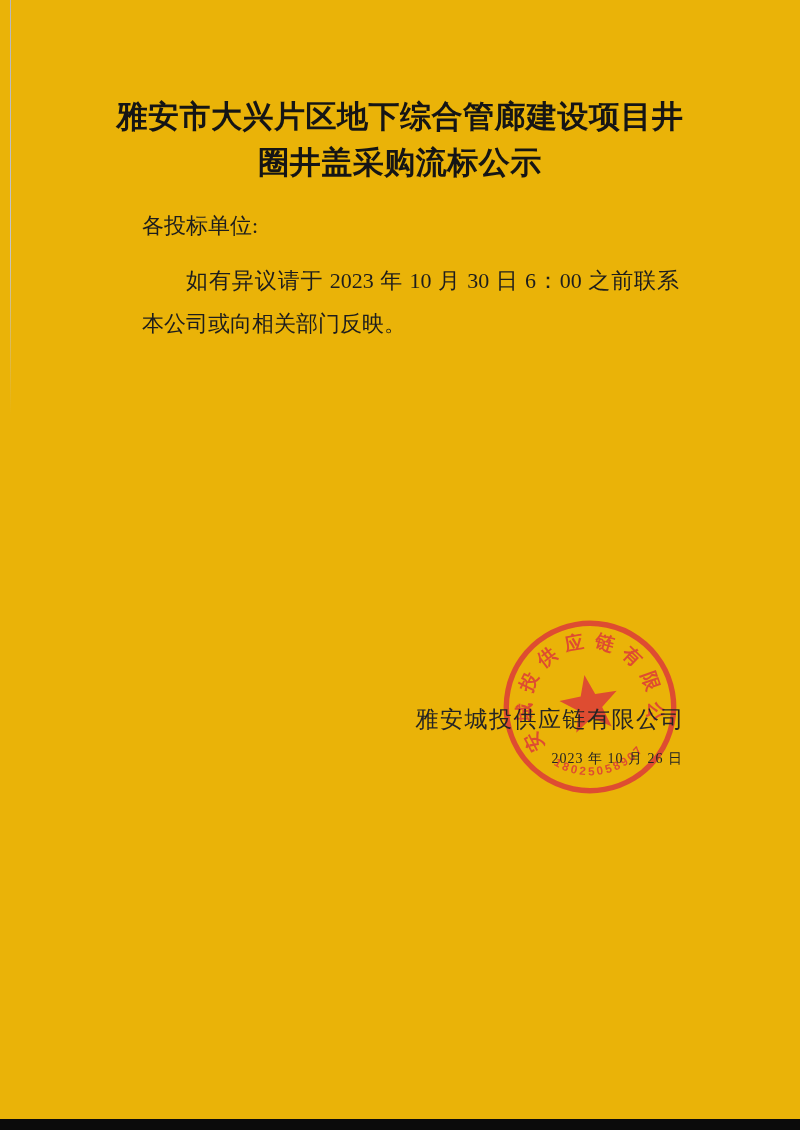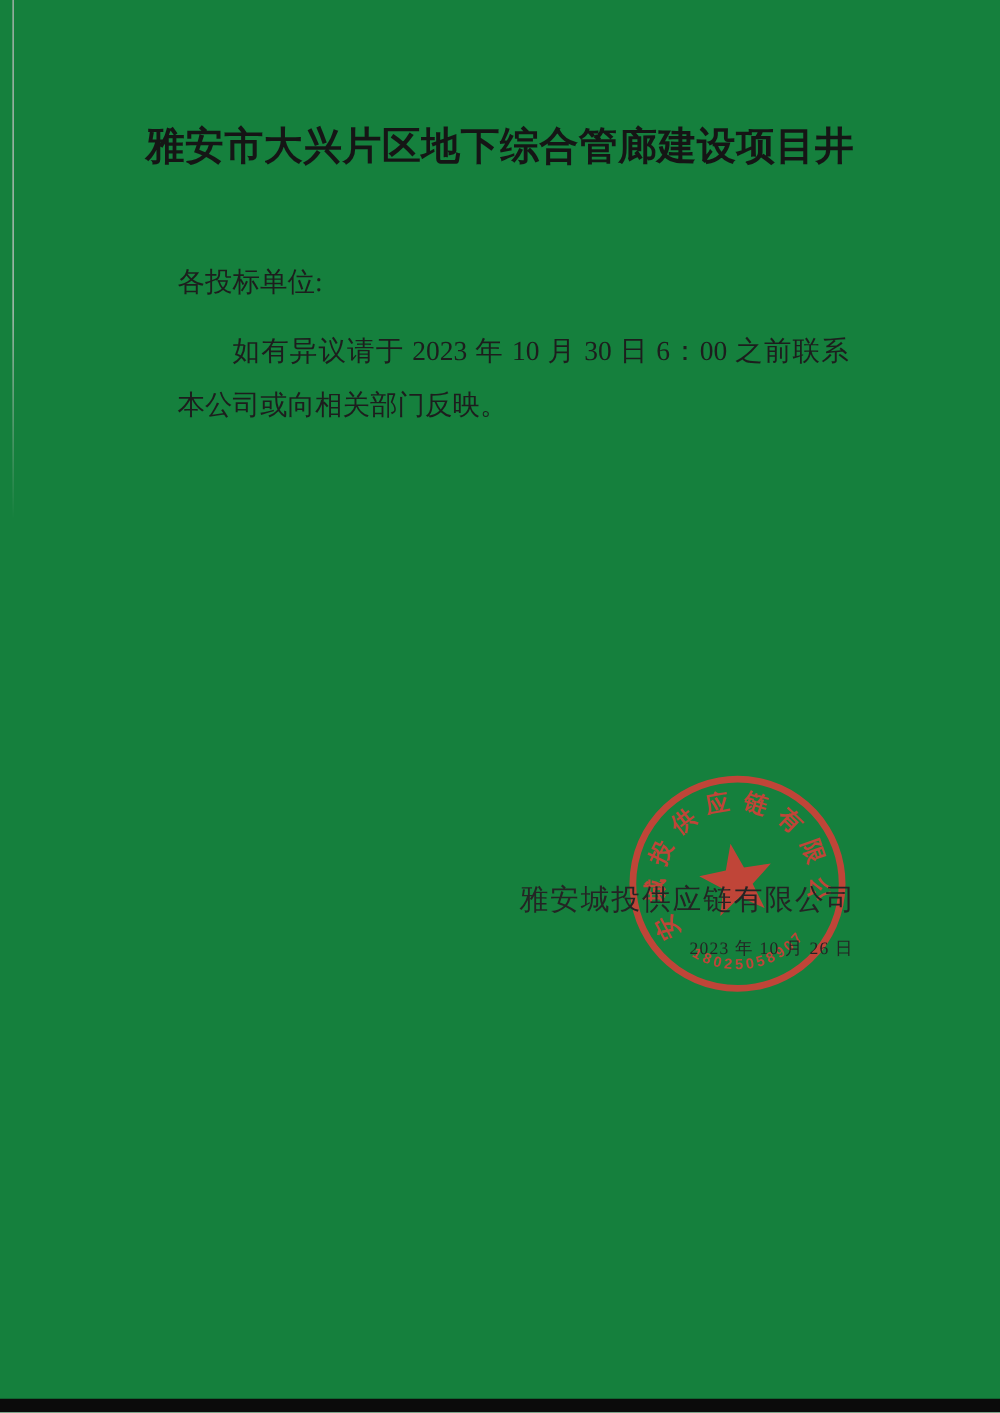--- a/index.html
+++ b/index.html
@@ -1,20 +1,20 @@
 <!DOCTYPE html>
 <html><head>
 <meta charset="utf-8">
 <style>
   html,body{margin:0;padding:0;background:#e8e8e8;}
   .page{
     position:relative;
     width:800px;height:1130px;
     margin:0 auto;
-    background:#15803d;
+    background:#eab308;
     overflow:hidden;
     font-family:"Liberation Serif","DejaVu Serif",serif;
     color:#1c1c1c;
   }
   
   .scan-left-line{
     position:absolute;left:10px;top:0;width:1px;height:415px;
     background:linear-gradient(#b9b9b9,#c6c6c6 60%,rgba(200,200,200,0));
   }
   .scan-bottom-bar{
@@ -63,20 +63,21 @@
 </style>
 </head>
 <body>
 
 <div class="page">
 
   <div class="scan-left-line"></div>
 
   <div class="title">
     <div>雅安市大兴片区地下综合管廊建设项目井</div>
+    <div>圈井盖采购流标公示</div>
   </div>
 
   <div class="body-text">
     <p class="salutation">各投标单位:</p>
     <p>如有异议请于 2023 年 10 月 30 日 6：00 之前联系本公司或向相关部门反映。</p>
   </div>
 
   <div class="stamp">
     <svg viewBox="0 0 200 200" xmlns="http://www.w3.org/2000/svg">
       <defs>

